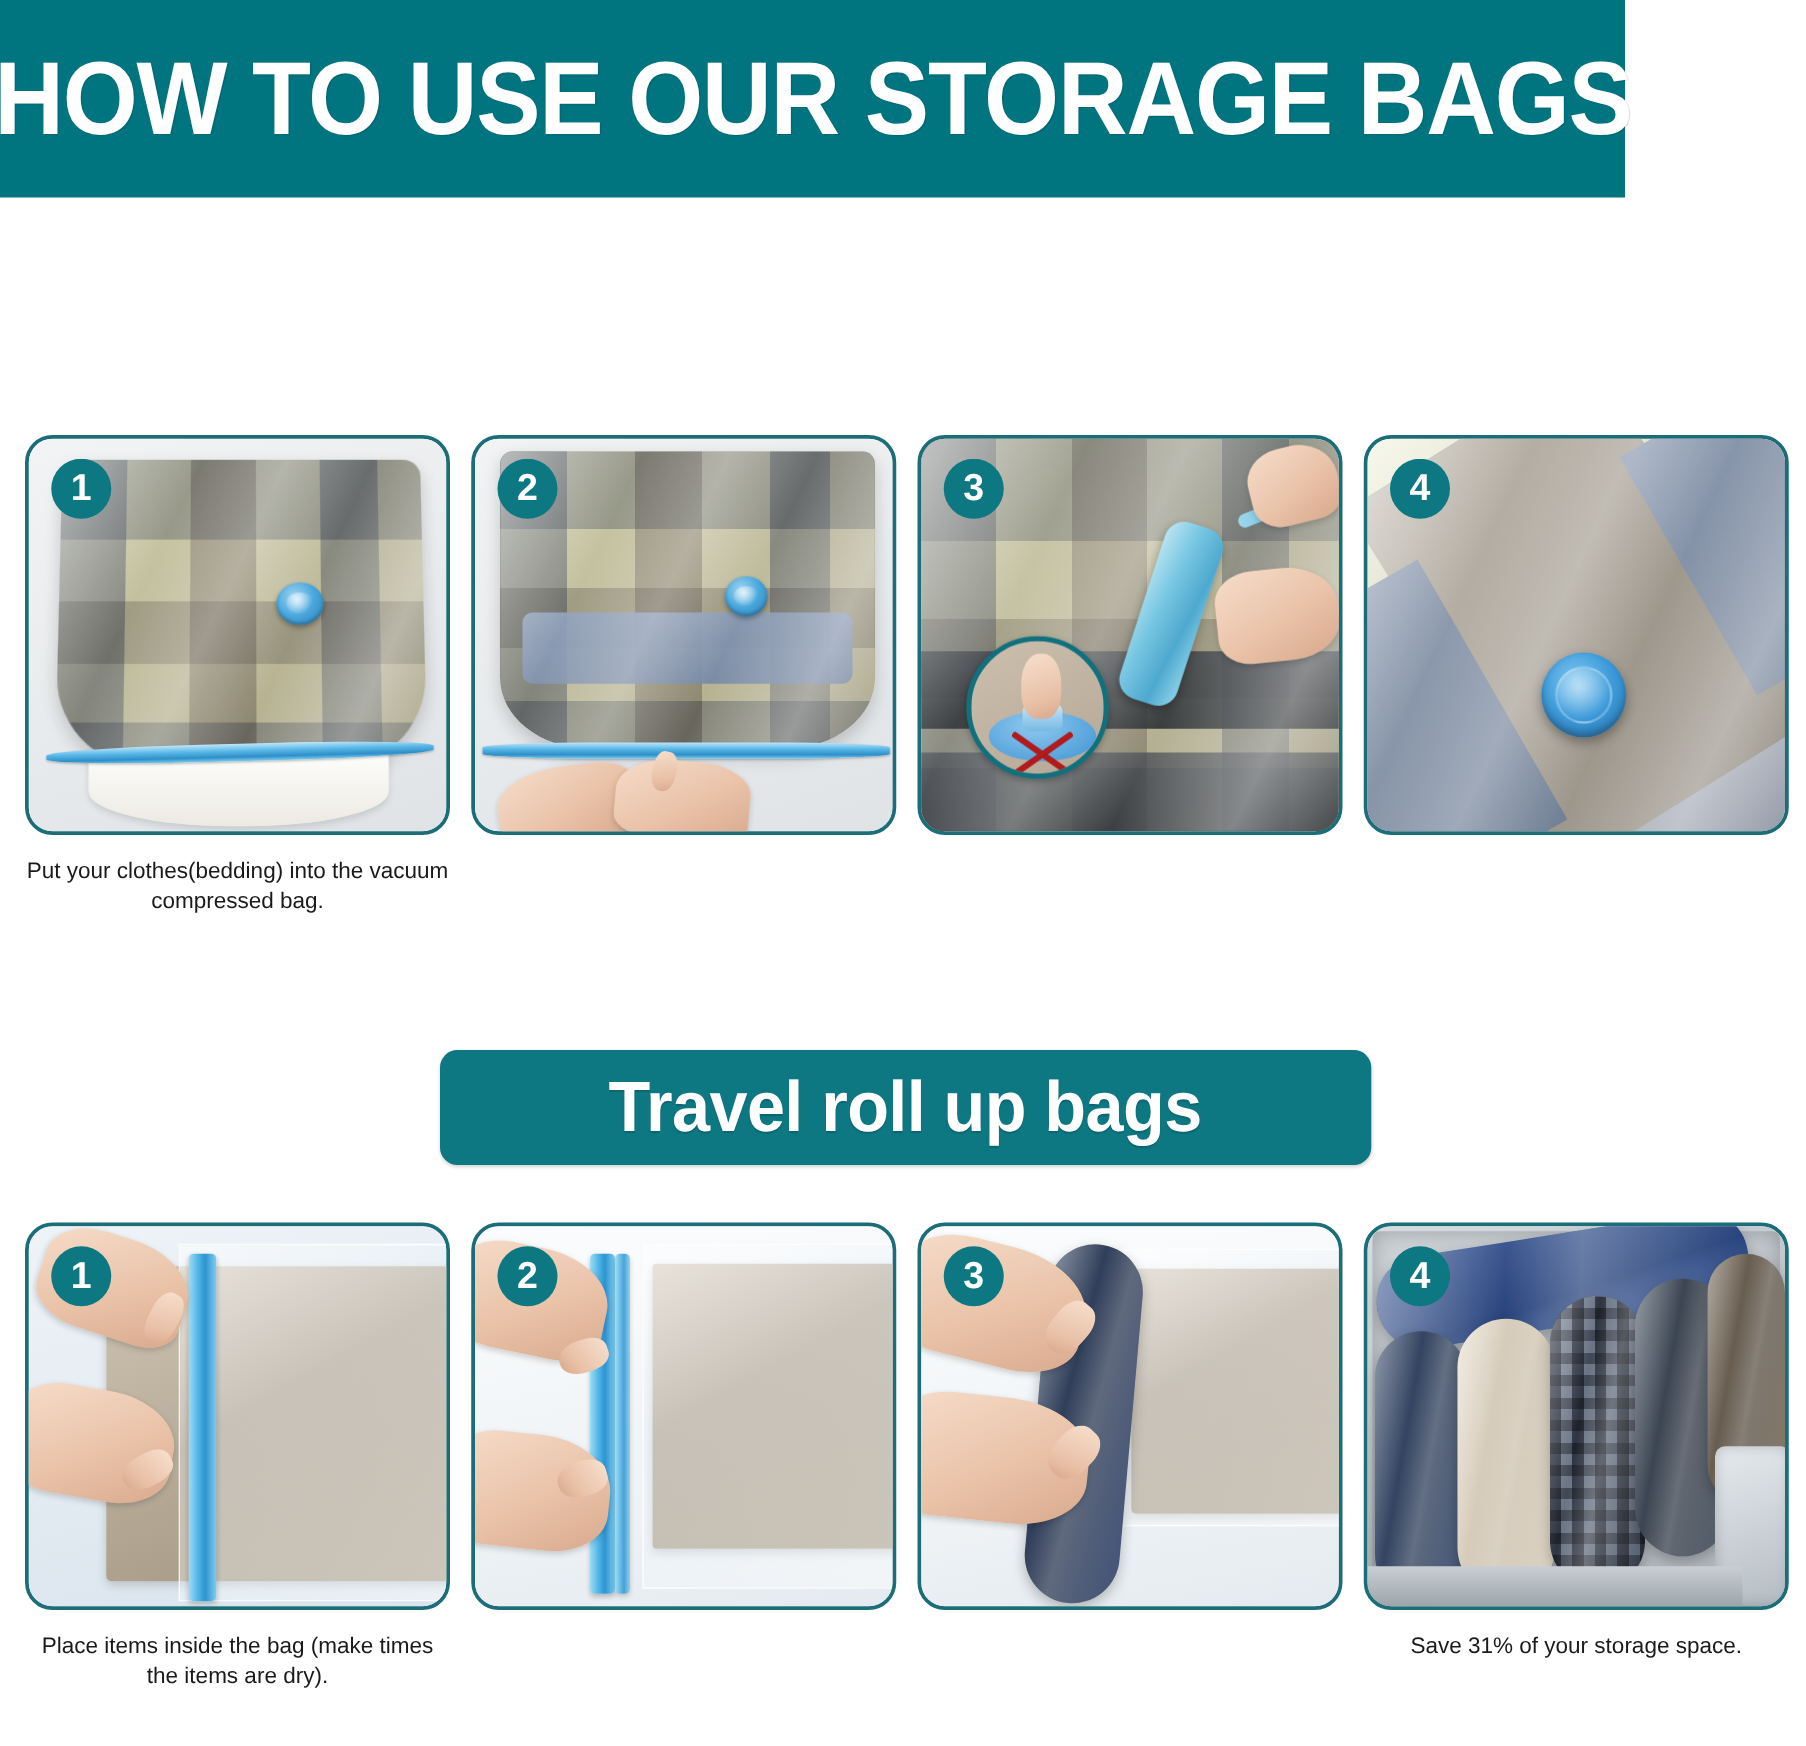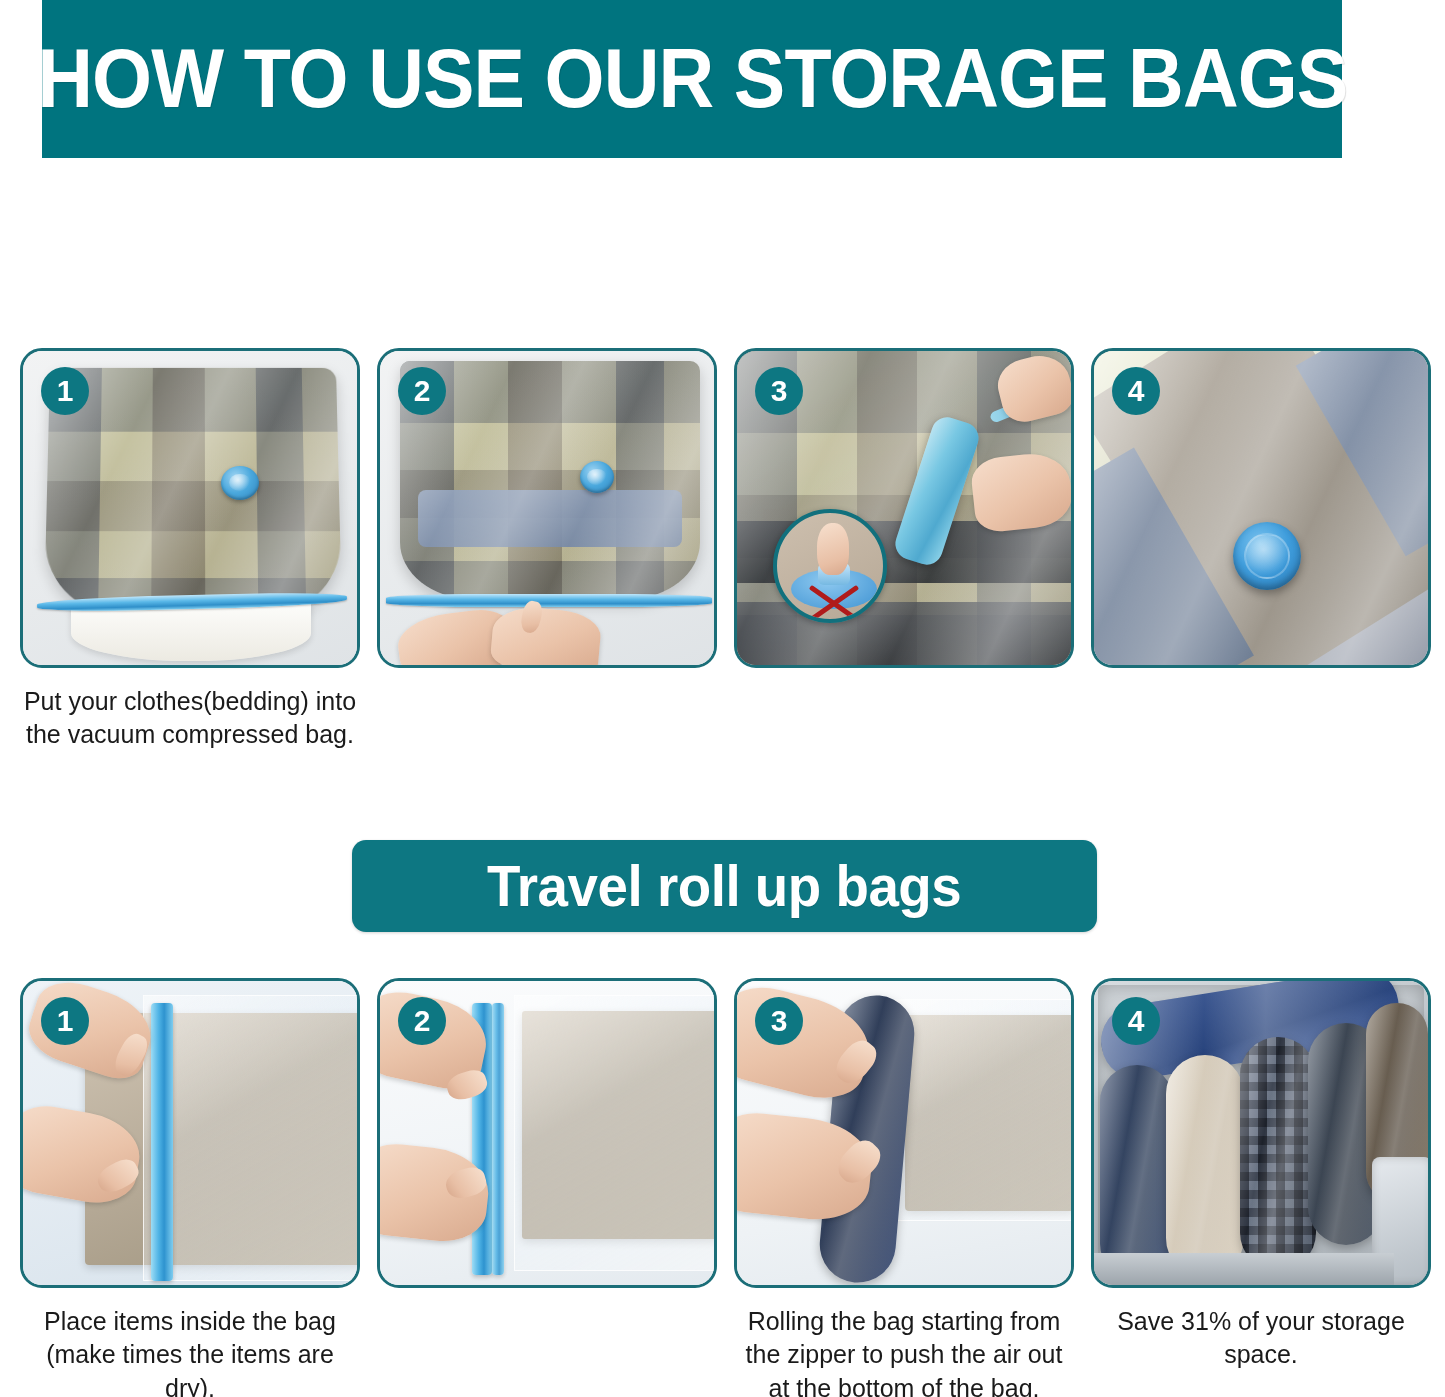--- a/index.html
+++ b/index.html
@@ -22,21 +22,20 @@
   
   .banner {
     position: absolute;
     left: 0; top: 0;
     width: 1300px;
     height: 158px;
     background: #00747f;
     display: flex;
     align-items: center;
     justify-content: center;
-    margin-left: 42px;
   }
   .banner-title {
     color: #ffffff;
     font-family: "Liberation Sans Narrow", "Liberation Sans", sans-serif;
     font-size: 83px;
     font-weight: bold;
     letter-spacing: -1px;
     transform: scaleX(0.93);
     white-space: nowrap;
     text-shadow: 1px 1px 1px rgba(0,0,0,0.12);
@@ -106,21 +105,21 @@
     justify-content: center;
     z-index: 12;
     font-family: "Liberation Sans", sans-serif;
   }
 
   .caption {
     margin-top: 17px;
     width: 340px;
     text-align: center;
     font-family: "Liberation Sans", sans-serif;
-    font-size: 25px;
+    font-size: 18px;
     line-height: 1.33;
     color: #1a1a1a;
   }
 
   
   .scene { position: absolute; inset: 0; }
 
   .bg-grey  { background: linear-gradient(160deg,#f2f3f4 0%, #e7eaec 60%, #dfe3e6 100%); }
   .bg-blue  { background: linear-gradient(165deg,#eef3f7 0%, #e3ebf2 55%, #d8e3ec 100%); }
   .bg-white { background: linear-gradient(170deg,#fbfcfd 0%, #eef2f5 70%, #e4eaef 100%); }
@@ -410,21 +409,20 @@
         <div class="scene bg-white"></div>
         <div class="flat-item" style="left:168px;top:34px;width:170px;height:196px;border-radius:4px;"></div>
         <div class="film" style="left:158px;top:18px;width:182px;height:222px;"></div>
         <div class="roll" style="left:92px;top:14px;width:76px;height:288px;background:linear-gradient(100deg,#3e4d68 0%,#22304c 55%,#44557a 100%);transform:rotate(5deg);"></div>
         <div class="hand" style="left:-18px;top:14px;width:150px;height:96px;border-radius:32% 46% 34% 26%;transform:rotate(14deg);"></div>
         <div class="hand" style="left:-22px;top:136px;width:156px;height:100px;border-radius:28% 44% 38% 24%;transform:rotate(6deg);"></div>
         <div class="finger" style="left:104px;top:58px;width:30px;height:46px;transform:rotate(40deg);"></div>
         <div class="finger" style="left:106px;top:158px;width:32px;height:46px;transform:rotate(44deg);"></div>
         <div class="badge">3</div>
       </div>
-      <div class="caption">Rolling the bag starting from the zipper to push the air out at the bottom of the bag.</div>
     </div>
 
     <div class="step">
       <div class="photo">
         <div class="scene" style="background:linear-gradient(160deg,#d7dce0 0%,#b4bbc1 55%,#8e959c 100%);"></div>
         <div class="suitcase" style="left:4px;top:4px;width:326px;height:296px;"></div>
         <div class="roll" style="left:6px;top:6px;width:300px;height:74px;border-radius:36px;background:linear-gradient(170deg,#3e5a95 0%,#24407a 60%,#4e6aa8 100%);transform:rotate(-9deg);"></div>
         <div class="roll" style="left:6px;top:84px;width:74px;height:216px;background:linear-gradient(100deg,#3f4f6e 0%,#253652 60%,#47597c 100%);"></div>
         <div class="roll" style="left:72px;top:74px;width:78px;height:222px;background:linear-gradient(100deg,#e6ded0 0%,#c9bda9 60%,#ddd4c5 100%);"></div>
         <div class="roll" style="left:146px;top:56px;width:76px;height:234px;background:

